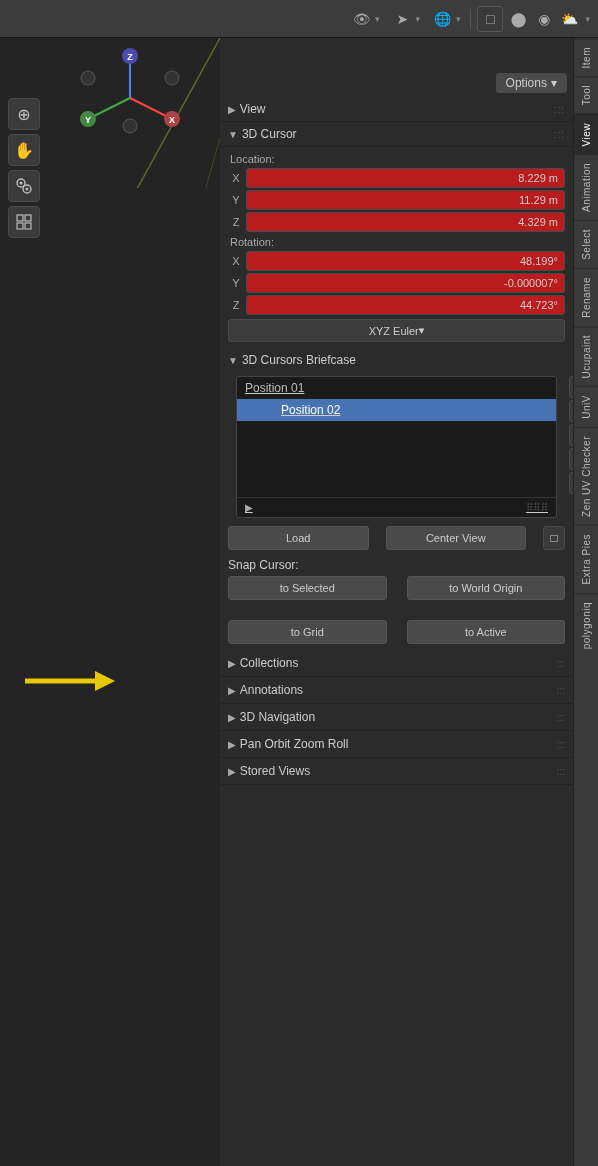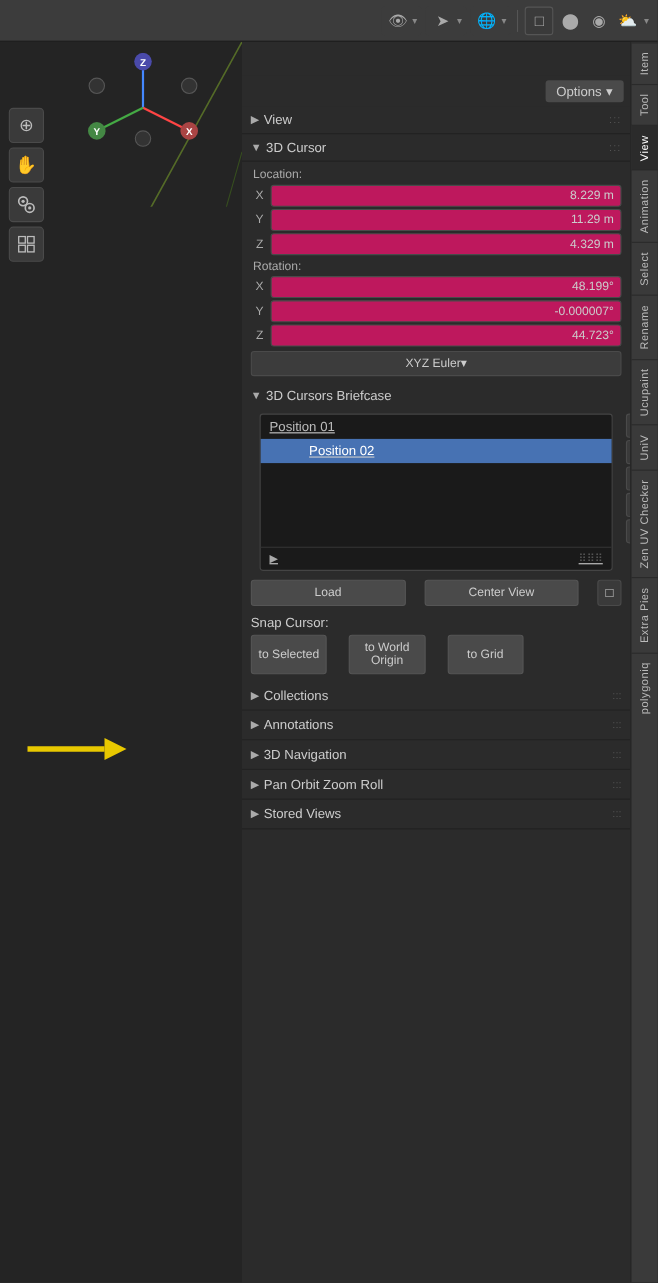--- a/index.html
+++ b/index.html
@@ -198,21 +198,21 @@
     }
     .field-axis {
       width: 16px;
       color: #aaa;
       font-size: 11px;
       text-align: center;
       flex-shrink: 0;
     }
     .field-input {
       flex: 1;
-      background: #be185d;
+      background: #b91c1c;
       border: 1px solid #4a4a4a;
       border-radius: 3px;
       color: #ccc;
       font-size: 11px;
       padding: 3px 6px;
       text-align: right;
     }
 
     .select-dropdown {
       width: 100%;
@@ -331,21 +331,21 @@
     }
 
     
     .snap-label {
       padding: 4px 8px 4px 8px;
       color: #ccc;
       font-size: 12px;
     }
     .snap-grid {
       display: grid;
-      grid-template-columns: 1fr 1fr 1fr 1fr;
+      grid-template-columns: 1fr 1fr;
       gap: 20px;
       padding: 0 8px 6px 8px;
     }
     .snap-btn {
       background: #4a4a4a;
       border: 1px solid #555;
       border-radius: 3px;
       color: #ccc;
       font-size: 11px;
       padding: 5px 4px;
@@ -572,20 +572,21 @@
     <button class="action-btn">Load</button>
     <button class="action-btn">Center View</button>
     <div class="action-btn-small" style="width:22px;display:flex;align-items:center;justify-content:center;background:#3a3a3a;border:1px solid #4a4a4a;border-radius:3px;cursor:pointer;">□</div>
   </div>
 
   <div class="snap-label">Snap Cursor:</div>
   <div class="snap-grid">
     <button class="snap-btn">to Selected</button>
     <button class="snap-btn">to World Origin</button>
     <button class="snap-btn">to Grid</button>
+    <button class="snap-btn">to Active</button>
   </div>
 
   <div class="collapsed-section">
     <span class="section-arrow">▶</span>
     <span>Collections</span>
     <span class="drag-dots">::: </span>
   </div>
   <div class="collapsed-section">
     <span class="section-arrow">▶</span>
     <span>Annotations</span>

